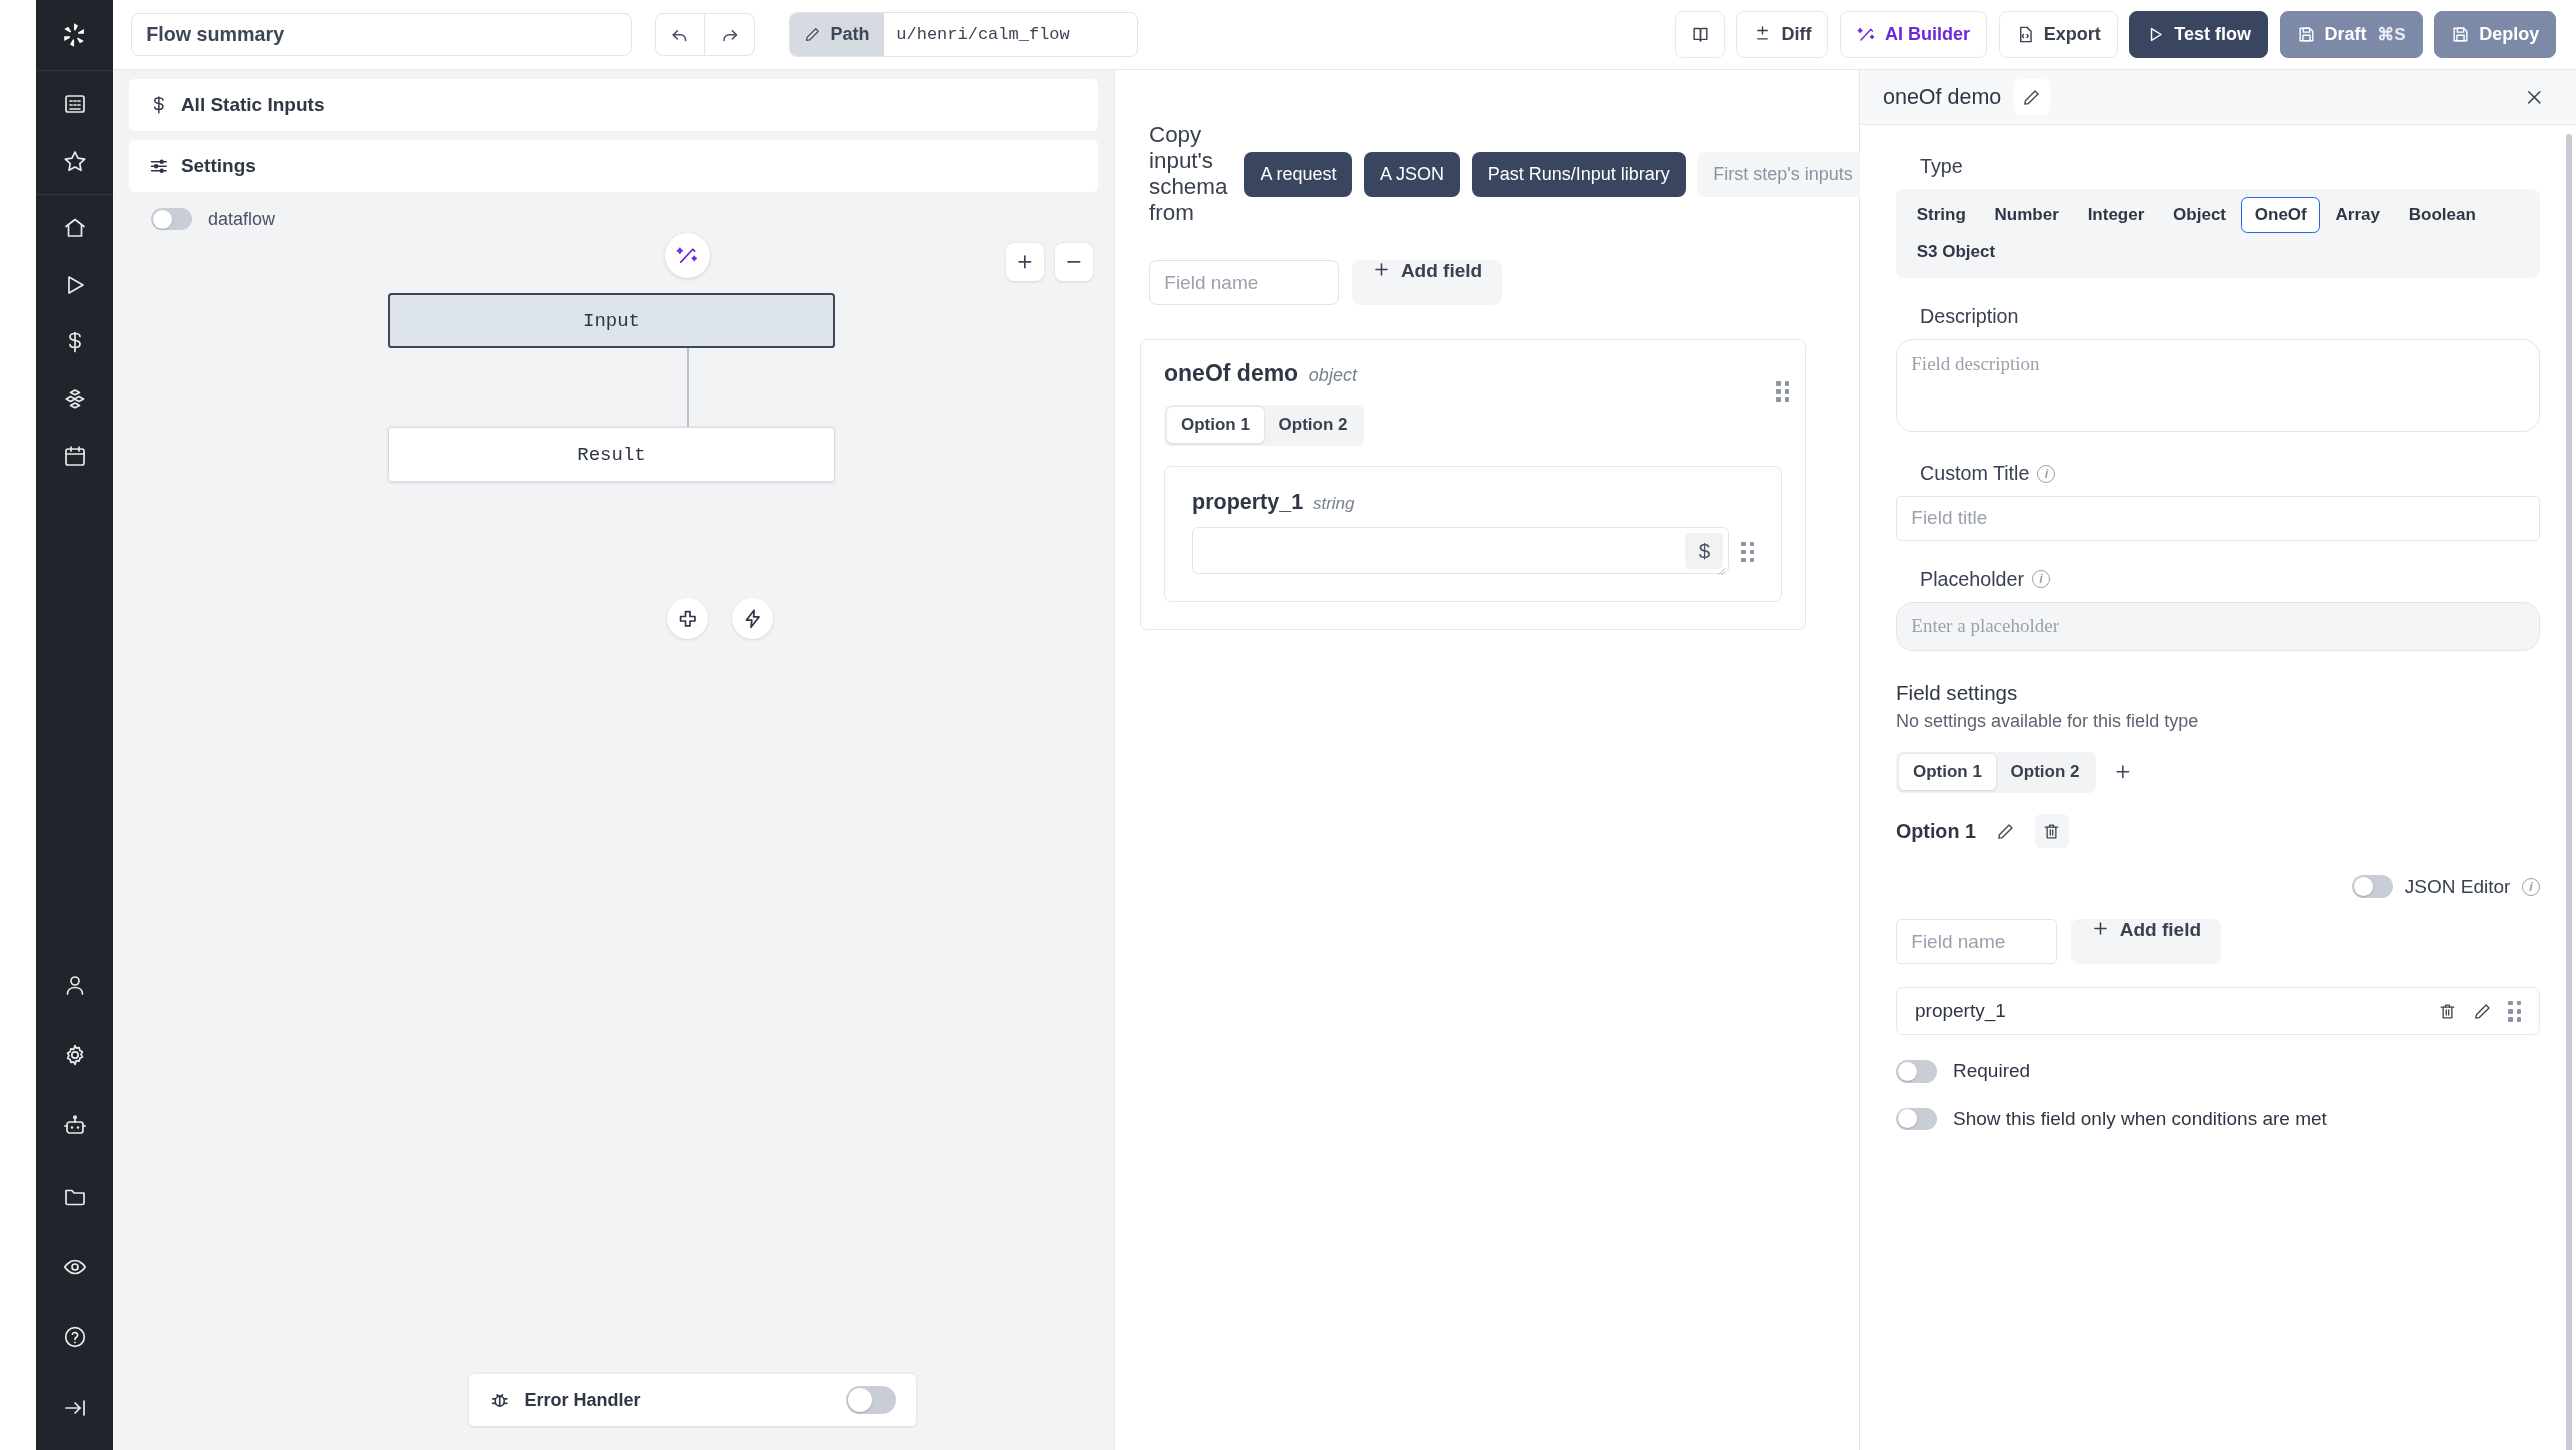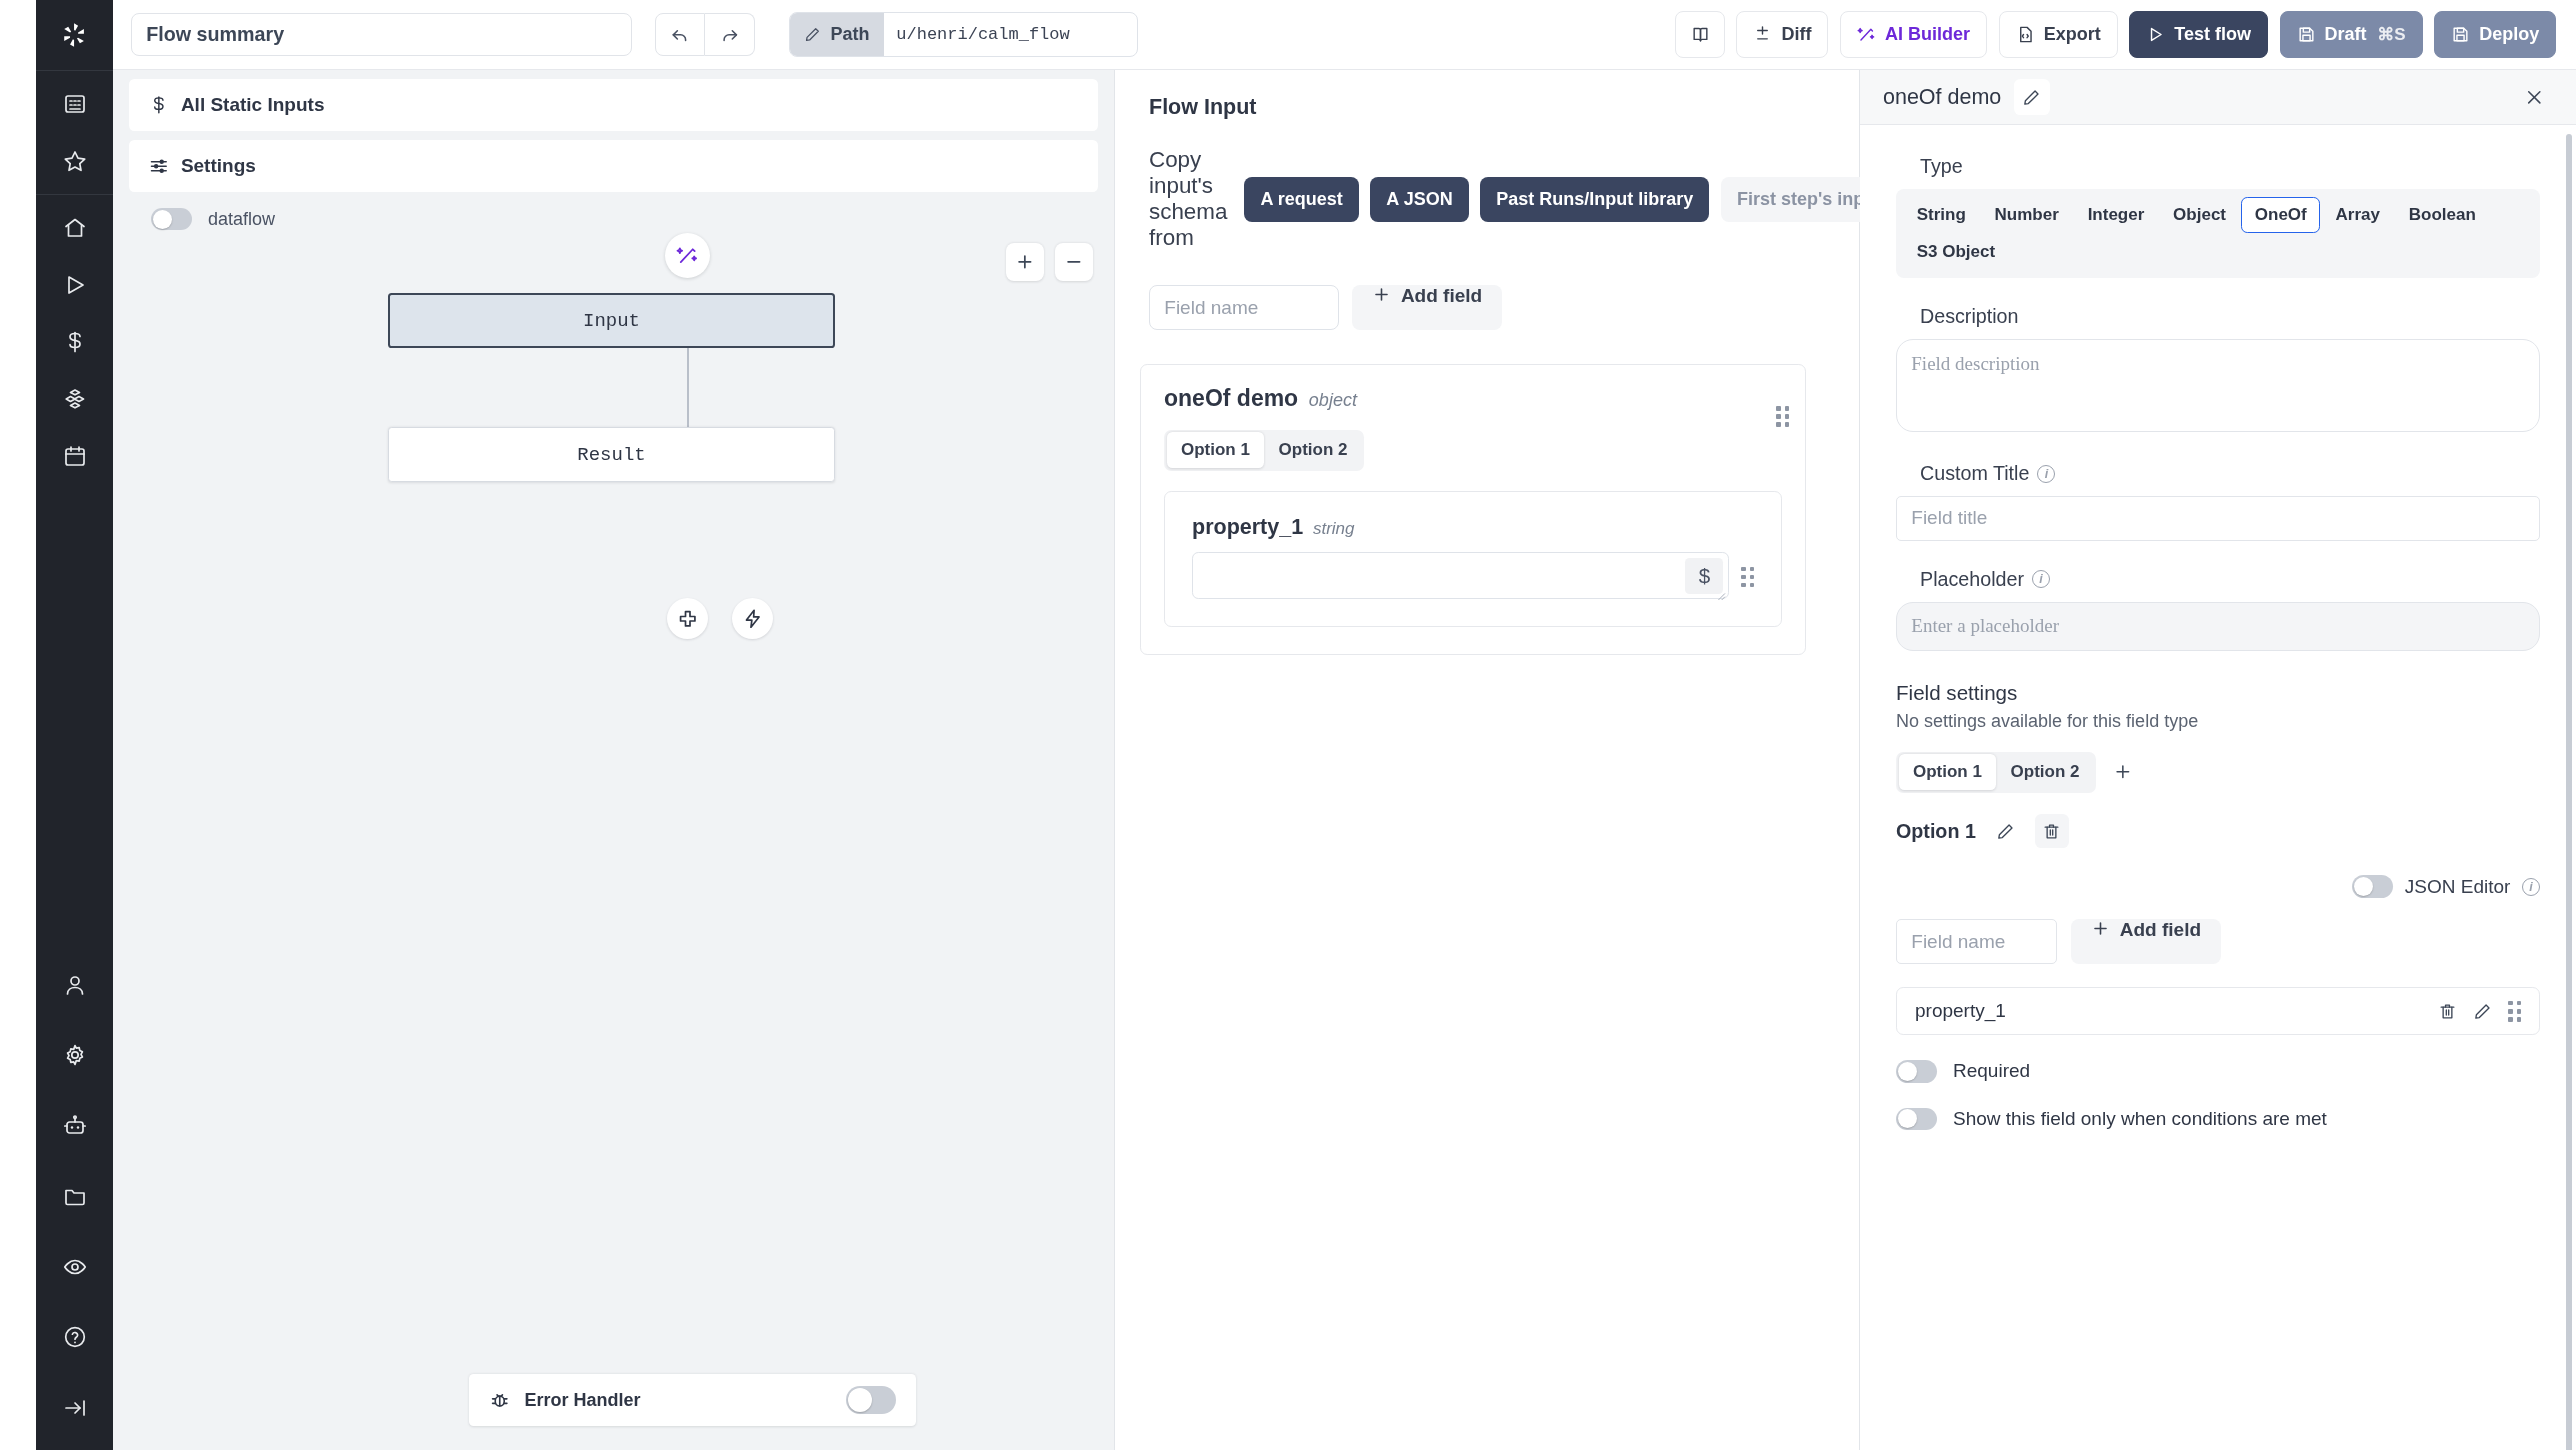--- a/index.html
+++ b/index.html
@@ -190,21 +190,21 @@
     flex: 1 1 auto; min-width: 0; background: #fff;
     display: flex; flex-direction: column; padding: 25px 0 0 0;
     border-right: 0.9px solid #e2e5e9;
   }
   .ci { padding: 0 34px; }
   .flow-input-title { font-size: 21.5px; font-weight: 700; color: #2f3645; }
   .copy-row { display: flex; align-items: center; gap: 11.6px; margin-top: 27px; }
   .copy-label { font-size: 22.4px; color: #39404f; margin-right: 5.4px; }
   .chip {
     height: 45px; border-radius: 8px; padding: 0 16px; display: flex; align-items: center;
-    font-size: 18px; font-weight: 700; cursor: pointer; white-space: nowrap;
+    font-size: 18px; font-weight: 400; cursor: pointer; white-space: nowrap;
   }
   .chip.dark { background: #3a4560; color: #fff; }
   .chip.light { background: #f4f5f7; color: #8b93a3; }
 
   .field-row { display: flex; align-items: center; gap: 13.4px; margin-top: 34px; }
   .txt-input {
     width: 190px; height: 45px; border: 0.9px solid #dfe3e9; border-radius: 8px;
     padding: 0 14.3px; font-size: 19px; color: #39404f; background: #fff;
     font-family: "Liberation Sans", sans-serif; outline: none;
   }
@@ -634,21 +634,20 @@
                 <line x1="17" y1="16" x2="20" y2="16"></line>
               </svg>
             <span class="eh-label">Error Handler</span>
             <div class="toggle lg"></div>
           </div>
         </div>
       </div>
 
       <div class="center-pane">
         <div class="ci">
-          <div class="flow-input-title">Flow Input</div>
 
           <div class="copy-row">
             <span class="copy-label">Copy input's schema from</span>
             <div class="chip dark">
                 <span>A request</span>
               </div>
             <div class="chip dark">
                 <span>A JSON</span>
               </div>
             <div class="chip dark">

